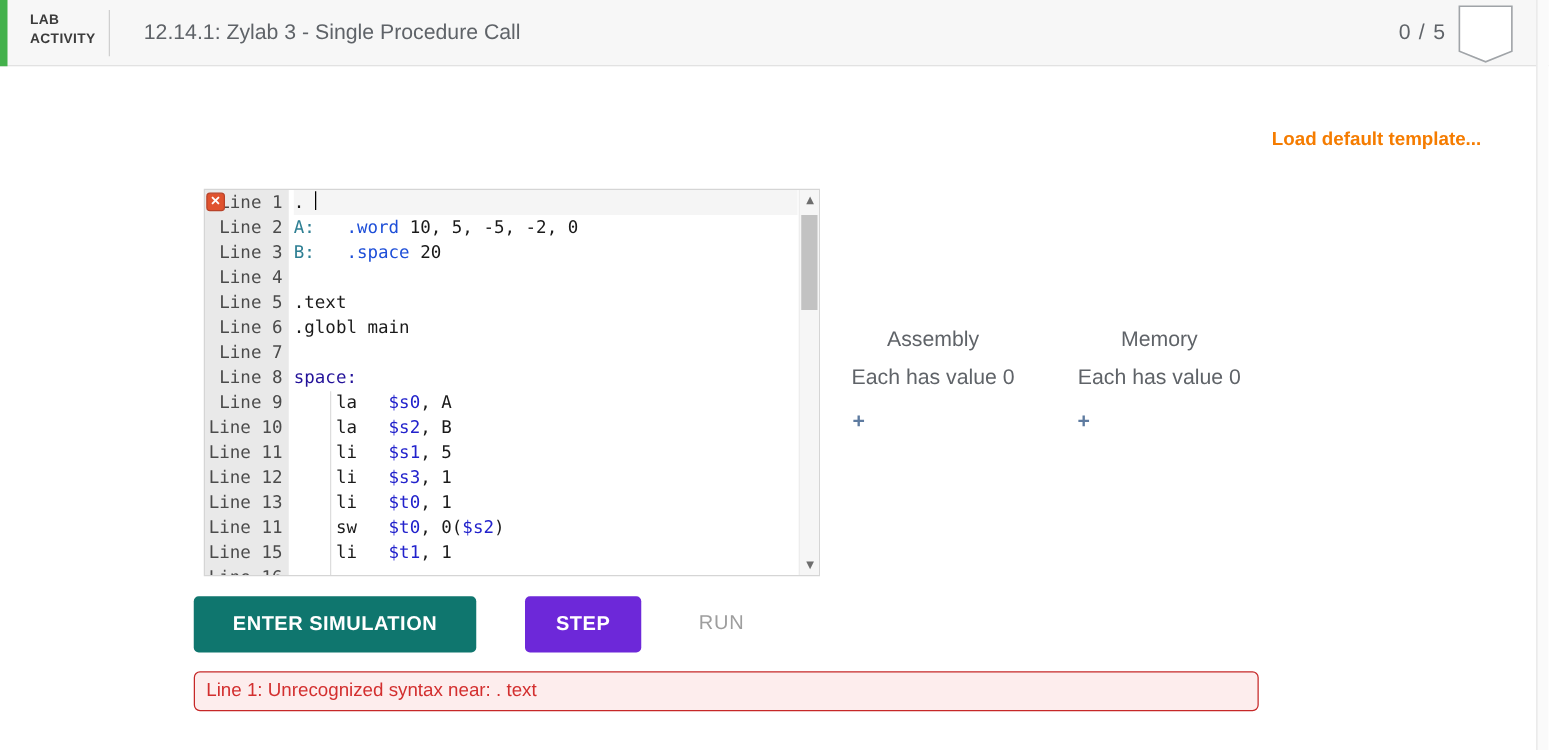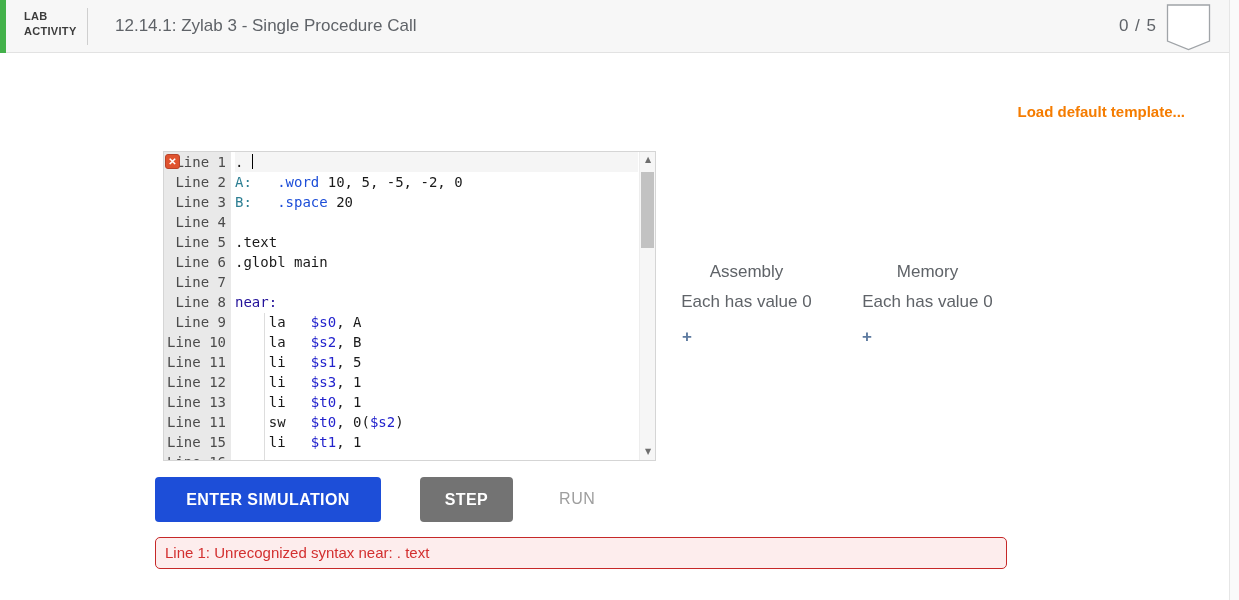--- a/index.html
+++ b/index.html
@@ -64,22 +64,22 @@
   
   .sim-col-title { position:absolute; font-size:17px; color:#5f6368; width:175px; text-align:center; }
   .sim-col-sub   { position:absolute; font-size:17px; color:#5f6368; width:175px; text-align:center; }
   .plus-btn { position:absolute; font-size:17px; font-weight:bold; color:#5e7ba0; cursor:pointer;
               width:16px; height:16px; line-height:16px; text-align:center; }
 
   
   .btn { position:absolute; height:45px; border:none; border-radius:4px; color:#fff;
          font-family:"Liberation Sans",sans-serif; font-size:16px; font-weight:bold;
          letter-spacing:.4px; cursor:pointer; }
-  .btn-enter { left:155px; top:477px; width:226px; background:#1d4ed8; }
-  .btn-step  { left:420px; top:477px; width:93px;  background:#737373; }
+  .btn-enter { left:155px; top:477px; width:226px; background:#0f766e; }
+  .btn-step  { left:420px; top:477px; width:93px;  background:#6d28d9; }
   .btn-run   { position:absolute; left:559px; top:490px; background:none; border:none;
                color:#9e9e9e; font-size:16px; font-weight:500; letter-spacing:.6px; cursor:default;
                font-family:"Liberation Sans",sans-serif; }
 
   
   .error-box { position:absolute; left:155px; top:537px; width:852px; height:32px;
                background:#fdeded; border:1px solid #c62828; border-radius:5px;
                color:#d32f2f; font-size:15px; line-height:30px; padding-left:9px; }
 </style>
 </head>
@@ -124,21 +124,21 @@
         <div class="gutter-line"><span>Line 16</span></div>
       </div>
     <div class="ed-content">
         <div class="ed-row active"><span class="tok-plain">. </span><span class="text-cursor"></span></div>
         <div class="ed-row"><span class="tok-label">A:</span><span class="tok-plain">   </span><span class="tok-dir">.word</span><span class="tok-plain"> 10, 5, -5, -2, 0</span></div>
         <div class="ed-row"><span class="tok-label">B:</span><span class="tok-plain">   </span><span class="tok-dir">.space</span><span class="tok-plain"> 20</span></div>
         <div class="ed-row"></div>
         <div class="ed-row"><span class="tok-plain">.text</span></div>
         <div class="ed-row"><span class="tok-plain">.globl main</span></div>
         <div class="ed-row"></div>
-        <div class="ed-row"><span class="tok-kw">near:</span></div>
+        <div class="ed-row"><span class="tok-kw">space:</span></div>
         <div class="ed-row"><span class="tok-plain">    la   </span><span class="tok-reg">$s0</span><span class="tok-plain">, A</span></div>
         <div class="ed-row"><span class="tok-plain">    la   </span><span class="tok-reg">$s2</span><span class="tok-plain">, B</span></div>
         <div class="ed-row"><span class="tok-plain">    li   </span><span class="tok-reg">$s1</span><span class="tok-plain">, 5</span></div>
         <div class="ed-row"><span class="tok-plain">    li   </span><span class="tok-reg">$s3</span><span class="tok-plain">, 1</span></div>
         <div class="ed-row"><span class="tok-plain">    li   </span><span class="tok-reg">$t0</span><span class="tok-plain">, 1</span></div>
         <div class="ed-row"><span class="tok-plain">    sw   </span><span class="tok-reg">$t0</span><span class="tok-plain">, 0(</span><span class="tok-reg">$s2</span><span class="tok-plain">)</span></div>
         <div class="ed-row"><span class="tok-plain">    li   </span><span class="tok-reg">$t1</span><span class="tok-plain">, 1</span></div>
         <div class="ed-row"></div>
       </div>
     <div class="indent-guide"></div>

